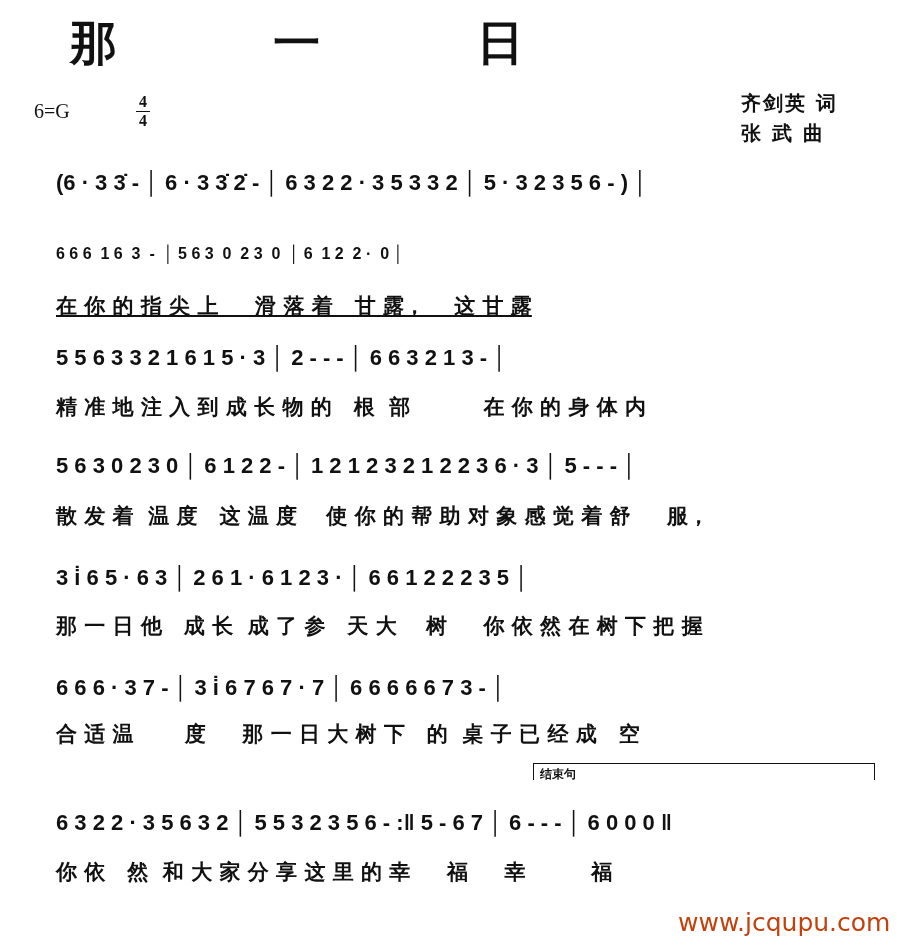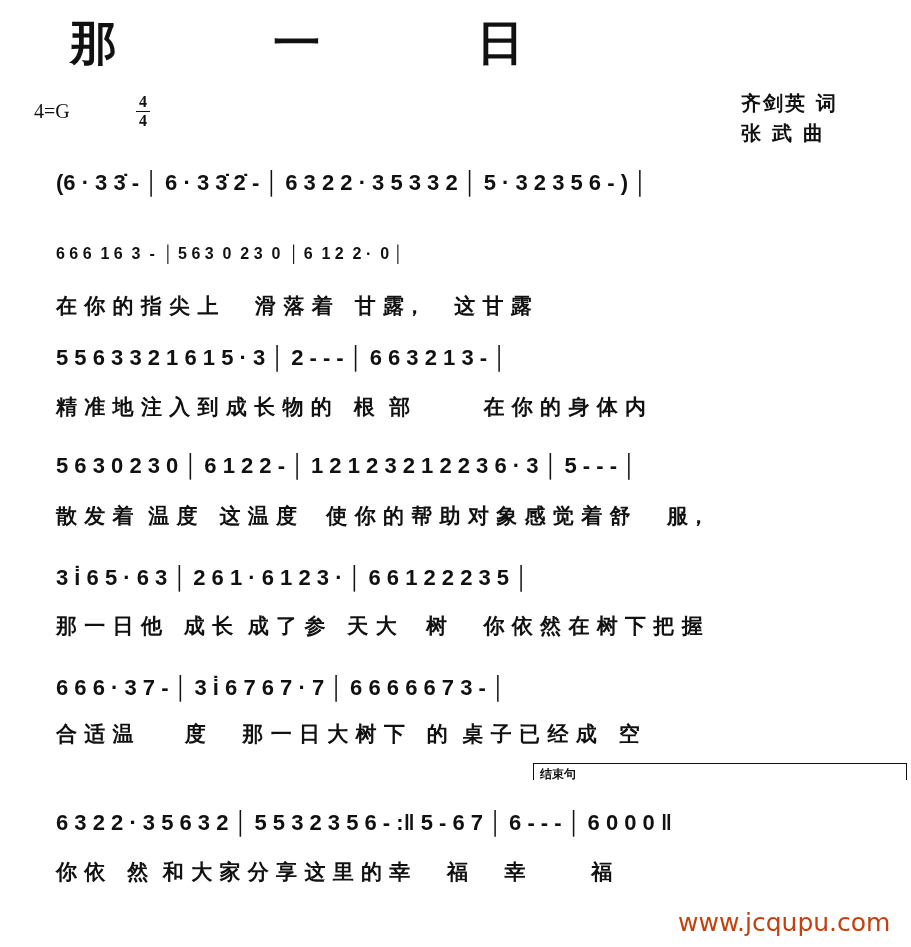--- a/index.html
+++ b/index.html
@@ -5,43 +5,43 @@
   html, body { margin:0; padding:0; background:#ffffff; }
   body { width:911px; height:947px; position:relative; overflow:hidden; color:#111; font-family:"DejaVu Sans", sans-serif; }
   .title { position:absolute; left:0; width:911px; top:12px; font-size:47px; font-weight:bold; letter-spacing:70px; padding-left:70px; box-sizing:border-box; }
   .key { position:absolute; left:34px; top:100px; font-family:"Liberation Serif", serif; font-size:20px; }
   .timesig { position:absolute; left:136px; top:94px; font-family:"Liberation Serif", serif; font-size:16px; font-weight:bold; text-align:center; line-height:16px; }
   .timesig .bar { border-top:1.5px solid #111; width:14px; margin:1px auto; }
   .credits { position:absolute; left:728px; top:88px; font-size:20px; font-weight:bold; line-height:30px;margin-left:13px; }
   .credits div { letter-spacing:2px; }
   .notes { position:absolute; left:56px; right:30px; font-family:"Liberation Sans", sans-serif; font-weight:bold; font-size:23px; white-space:pre; letter-spacing:0px; }
   .lyrics { position:absolute; left:56px; font-size:21px; font-weight:bold; white-space:pre; }
-  .marker { position:absolute; left:533px; top:763px; width:340px; height:16px; border-top:1.5px solid #111; border-left:1.5px solid #111; border-right:1.5px solid #111;padding-left:32px; }
+  .marker { position:absolute; left:533px; top:763px; width:340px; height:16px; border-top:1.5px solid #111; border-left:1.5px solid #111; border-right:1.5px solid #111; }
   .marker span { font-size:12px; font-weight:bold; position:absolute; left:6px; top:2px; }
   .watermark { position:absolute; left:678px; top:908px; font-family:"DejaVu Sans", sans-serif; font-size:25px; color:#c2410c; }
 </style>
 </head>
 <body>
 
 <div class="title">那 一 日</div>
-<div class="key">4=G</div>
+<div class="key">6=G</div>
 <div class="timesig">
   <div>4</div>
   <div class="bar"></div>
   <div>4</div>
 </div>
 <div class="credits">
   <div>齐剑英  词</div>
   <div>张  武  曲</div>
 </div>
 
 <div class="notes" style="top:170px; font-size:22px;">(6 · 3 3̇ - │ 6 · 3 3̇ 2̇ - │ 6 3 2 2 · 3 5 3 3 2 │ 5 · 3 2 3 5 6 - ) │</div>
 
 <div class="notes" style="top:245px; font-size:16px;">6 6 6  1 6  3  -  │ 5 6 3  0  2 3  0  │ 6  1 2  2 ·  0 │</div>
-<div class="lyrics" style="top:292px;">在 你 的 指 尖 上     滑 落 着   甘 露，    这 甘 露</div>
+<div class="lyrics" style="top:292px;text-decoration:underline;">在 你 的 指 尖 上     滑 落 着   甘 露，    这 甘 露</div>
 
 <div class="notes" style="top:345px; font-size:22px;">5 5 6 3 3 2 1 6 1 5 · 3 │ 2 - - - │ 6 6 3 2 1 3 - │</div>
 <div class="lyrics" style="top:393px;">精 准 地 注 入 到 成 长 物 的   根  部          在 你 的 身 体 内</div>
 
 <div class="notes" style="top:453px; font-size:22px;">5 6 3 0 2 3 0 │ 6 1 2 2 - │ 1 2 1 2 3 2 1 2 2 3 6 · 3 │ 5 - - - │</div>
 <div class="lyrics" style="top:502px;">散 发 着  温 度   这 温 度    使 你 的 帮 助 对 象 感 觉 着 舒     服，</div>
 
 <div class="notes" style="top:565px; font-size:22px;">3 i̇ 6 5 · 6 3 │ 2 6 1 · 6 1 2 3 · │ 6 6 1 2 2 2 3 5 │</div>
 <div class="lyrics" style="top:612px;">那 一 日 他   成 长  成 了 参   天 大    树     你 依 然 在 树 下 把 握</div>
 

